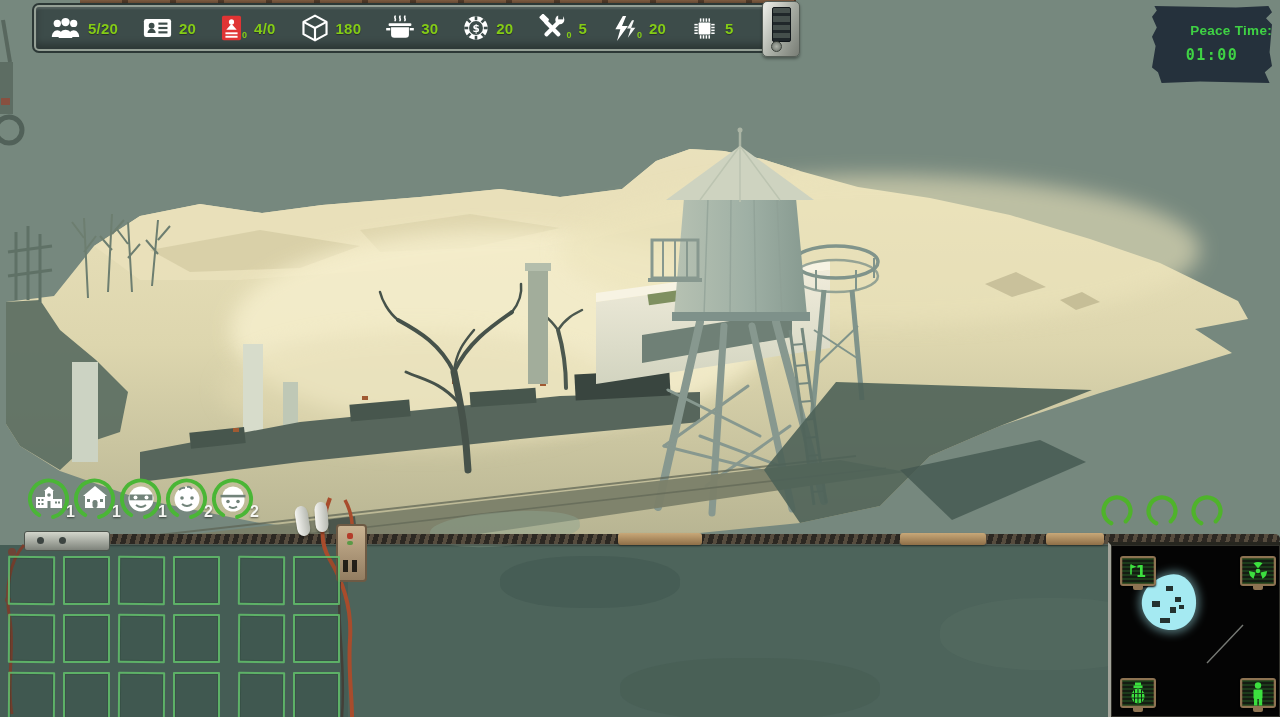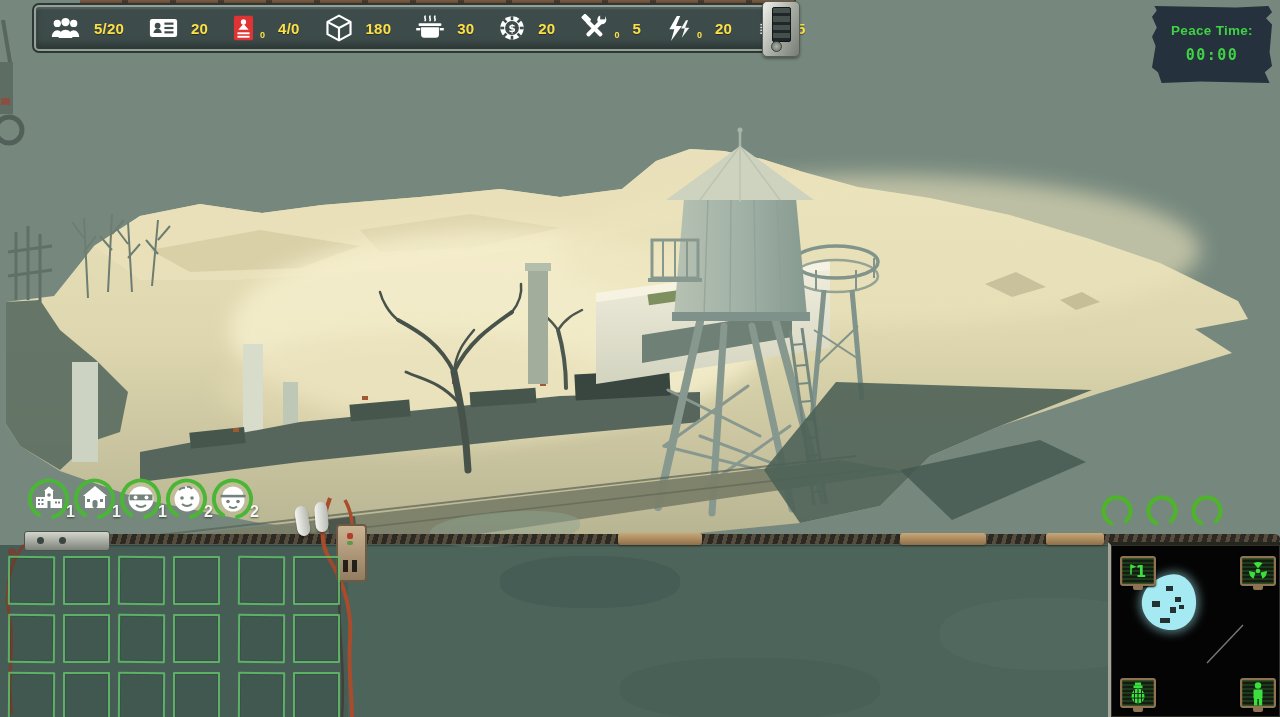--- a/index.html
+++ b/index.html
@@ -8,35 +8,35 @@
   .abs{position:absolute;}
   svg{display:block;}
 
   
   .pipe{left:80px;top:0;width:716px;height:6px;
         background:linear-gradient(#7d5b40,#4f3827);
         background-image:repeating-linear-gradient(90deg,rgba(0,0,0,0) 0 42px,rgba(0,0,0,.35) 42px 48px),linear-gradient(#7d5b40,#4f3827);}
   .topbar{left:36px;top:7px;width:758px;height:42px;background:#3d4c4a;border-radius:3px;
           display:flex;align-items:center;gap:25px;padding-left:14px;box-sizing:border-box;
           box-shadow:0 0 0 2px #95a096,0 0 0 4px #2c3836,inset 0 2px 2px rgba(255,255,255,.12),inset 0 -5px 7px rgba(0,0,0,.28);}
-  .res-item{display:flex;align-items:center;gap:13px;color:#fde047;}
+  .res-item{display:flex;align-items:center;gap:7px;color:#84cc16;}
   .res-item .val{font-size:15px;font-weight:bold;letter-spacing:.2px;text-shadow:0 1px 1px rgba(0,0,0,.4);}
   .res-item .sub{font-size:9px;font-weight:bold;margin-left:-7px;margin-top:14px;}
   .endcap{left:762px;top:1px;width:36px;height:54px;border-radius:5px;
           background:linear-gradient(115deg,#e6e7e1 8%,#a6aba2 55%,#787d75);
           border:1px solid #565e57;box-shadow:0 2px 3px rgba(0,0,0,.35);}
   .endcap .slots{position:absolute;left:9px;top:5px;width:17px;height:33px;background:#20272a;border-radius:2px;
           background-image:repeating-linear-gradient(180deg,#454f4c 0 5px,#20272a 5px 8.5px);border:1px solid #11171a;}
   .endcap .knob{position:absolute;left:8px;bottom:4px;width:9px;height:9px;border-radius:50%;
           background:radial-gradient(#aeb3aa,#666c64);border:1px solid #3c423c;}
 
   
   .peace{left:1152px;top:6px;width:120px;height:77px;background:#25313c;text-align:center;
          clip-path:polygon(0 14%,4% 6%,2% 0,70% 2%,97% 0,100% 8%,95% 16%,100% 24%,98% 60%,100% 78%,94% 86%,98% 100%,40% 98%,8% 100%,5% 86%,0 80%,3% 52%,0 40%,4% 28%);}
-  .peace .lbl{margin-top:17px;font-size:13.5px;font-weight:bold;color:#3fd244;letter-spacing:.3px;}
+  .peace .lbl{margin-top:17px;font-size:13.5px;font-weight:bold;color:#3fd244;letter-spacing:.3px;text-align:right;}
   .peace .tm{margin-top:8px;font-size:15px;font-weight:bold;color:#3fd244;letter-spacing:1.5px;font-family:"DejaVu Sans Mono",monospace;}
 
   
   .band{left:0;top:545px;width:1280px;height:172px;background:#4d645b;}
   .bandgrid{left:0;top:545px;width:348px;height:172px;background:#435b53;opacity:.75;}
   .patch{border-radius:45%;}
   .p1{left:430px;top:512px;width:150px;height:34px;background:#8ea390;opacity:.45;transform:rotate(-4deg);}
   .p2{left:500px;top:556px;width:180px;height:52px;background:#3e554d;opacity:.45;}
   .p3{left:940px;top:598px;width:220px;height:72px;background:#5a7064;opacity:.35;}
   .p4{left:620px;top:658px;width:260px;height:62px;background:#43594f;opacity:.4;}
@@ -446,21 +446,21 @@
         <span class="val">5</span>
       </div>
     </div>
   <div class="abs endcap">
     <span class="slots"></span>
       <span class="knob"></span>
   </div>
 
   <div class="abs peace">
     <div class="lbl">Peace Time:</div>
-    <div class="tm">00:00</div>
+    <div class="tm">01:00</div>
   </div>
 
   <div class="abs units" id="unit-row">
       <div class="unit">
         <svg width="45" height="46" viewBox="0 0 46 46">
       <circle cx="23" cy="23" r="19" fill="none" stroke="#4ab636" stroke-width="4" stroke-linecap="round" stroke-dasharray="104 16" transform="rotate(120 23 23)"></circle>
         </svg>
     <svg class="glyph" width="36" height="36" viewBox="0 0 36 36">
           <g fill="#fff">
             <rect x="5" y="16" width="9" height="11"></rect>

